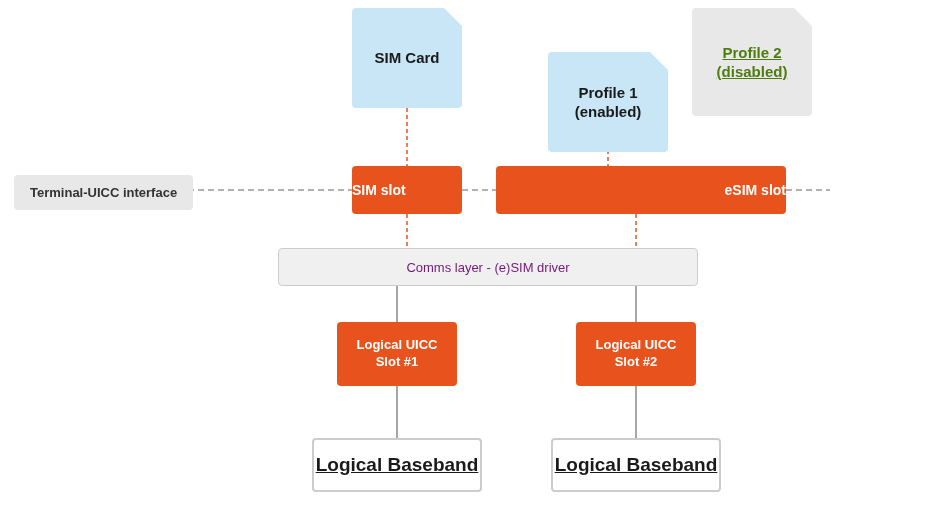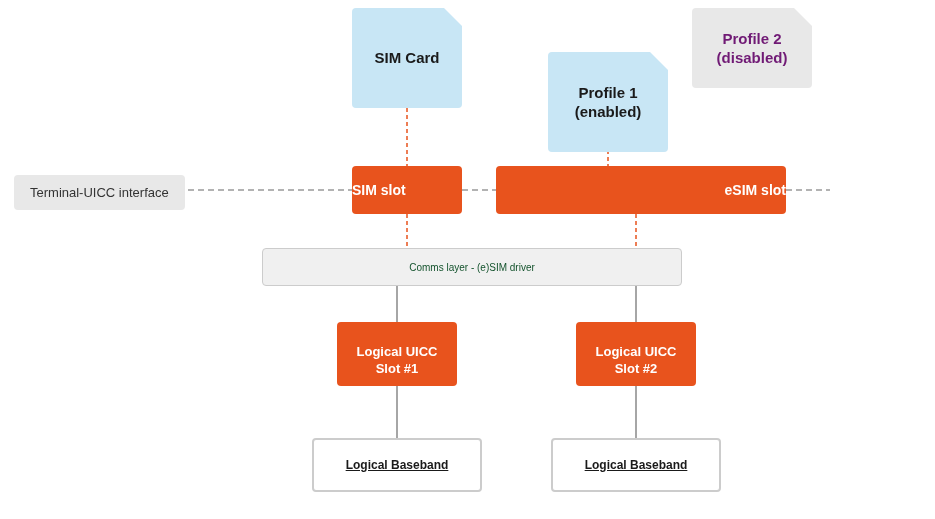--- a/index.html
+++ b/index.html
@@ -52,34 +52,35 @@
       top: 8px;
       left: 548px;
       color: #1a1a1a;
       margin-top: 44px;
     }
 
     .card-profile2 {
       background: #e8e8e8;
       clip-path: polygon(0 0, calc(100% - 18px) 0, 100% 18px, 100% 100%, 0 100%);
       width: 120px;
-      height: 80px;
+      height: 108px;
       top: 8px;
       left: 692px;
-      color: #701a75;
+      color: #4d7c0f;
+      text-decoration: underline;
     }
 
     
     .terminal-label {
       position: absolute;
       background: #e8e8e8;
       border-radius: 4px;
       padding: 10px 16px;
       font-size: 13px;
-      font-weight: 400;
+      font-weight: 700;
       color: #333;
       top: 175px;
       left: 14px;
       white-space: nowrap;
     }
 
     
     .sim-slot {
       position: absolute;
       background: #e8531d;
@@ -114,37 +115,37 @@
 
     
     .comms-layer {
       position: absolute;
       background: #f0f0f0;
       border: 1.5px solid #ccc;
       border-radius: 4px;
       width: 420px;
       height: 38px;
       top: 248px;
-      left: 262px;
-      display: flex;
-      align-items: center;
-      justify-content: center;
-      color: #14532d;
-      font-size: 10px;
+      left: 278px;
+      display: flex;
+      align-items: center;
+      justify-content: center;
+      color: #701a75;
+      font-size: 13px;
     }
 
     
     .logical-uicc {
       position: absolute;
       background: #e8531d;
       border-radius: 4px;
       width: 120px;
       height: 64px;
       display: flex;
-      align-items: flex-end;
+      align-items: center;
       justify-content: center;
       text-align: center;
       color: #fff;
       font-size: 13px;
       font-weight: 700;
       line-height: 1.3;
       padding: 8px;
     }
 
     .logical-uicc-1 {
@@ -161,21 +162,21 @@
     .baseband {
       position: absolute;
       background: #fff;
       border: 2px solid #ccc;
       border-radius: 4px;
       width: 170px;
       height: 54px;
       display: flex;
       align-items: center;
       justify-content: center;
-      font-size: 12px;
+      font-size: 19px;
       font-weight: 600;
       color: #1a1a1a;
       text-decoration: underline;
     }
 
     .baseband-1 {
       top: 438px;
       left: 312px;
     }
 

